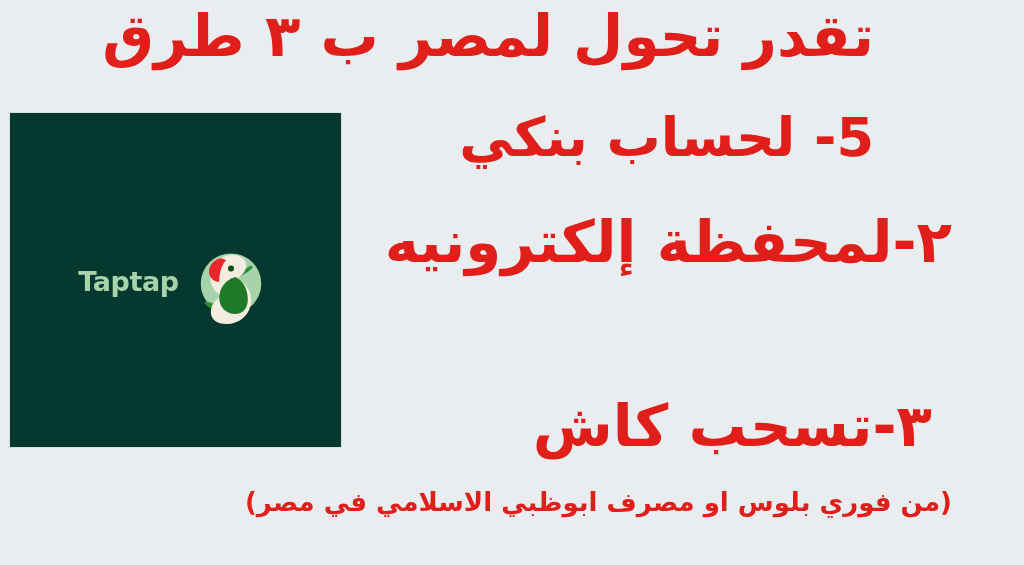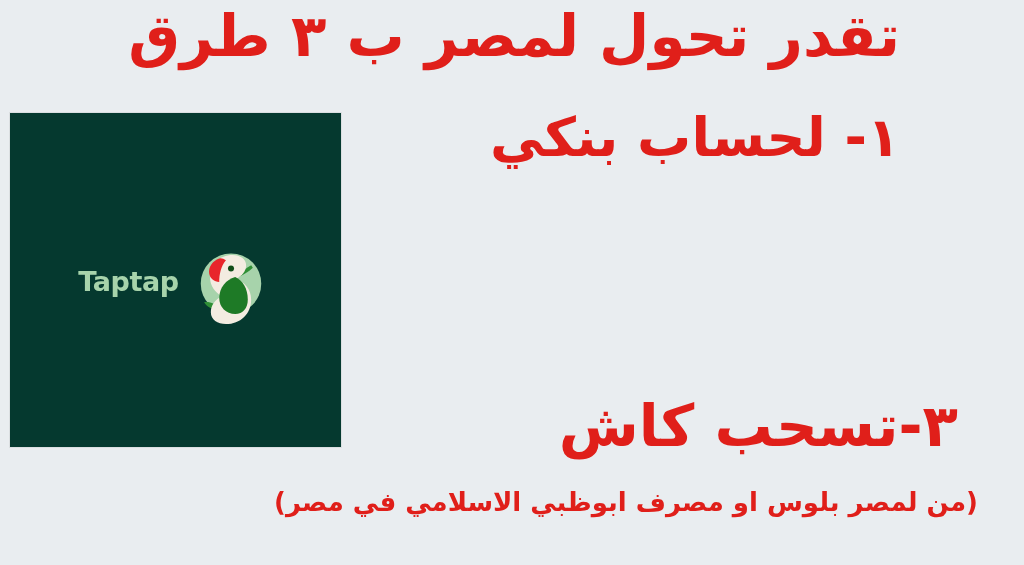--- a/index.html
+++ b/index.html
@@ -63,21 +63,20 @@
   }
 
   
   .copy {
     position: absolute;
     left: 0;
     top: 0;
     width: 992px;
     height: 565px;
     direction: rtl;
-    padding-left: 26px;
   }
   .line {
     position: absolute;
     color: #e01f1a;
     font-family: "DejaVu Sans", sans-serif;
     font-weight: bold;
     white-space: nowrap;
     text-align: right;
     direction: rtl;
   }
@@ -159,23 +158,24 @@
         <span>Taptap</span>
       </div>
 
     </div>
   </div>
 
   <div class="copy">
 
     <div class="line headline">تقدر تحول لمصر ب ٣ طرق</div>
 
-    <div class="line item-1">١- لحساب بنكي</div>
+    <div class="line item-1">5- لحساب بنكي</div>
 
+    <div class="line item-2">٢-لمحفظة إلكترونيه</div>
 
 
     <div class="line item-3">٣-تسحب كاش</div>
 
-    <div class="line note-2">(من لمصر بلوس او مصرف ابوظبي الاسلامي في مصر)</div>
+    <div class="line note-2">(من فوري بلوس او مصرف ابوظبي الاسلامي في مصر)</div>
 
   </div>
 
 </div>
 
 </body></html>

